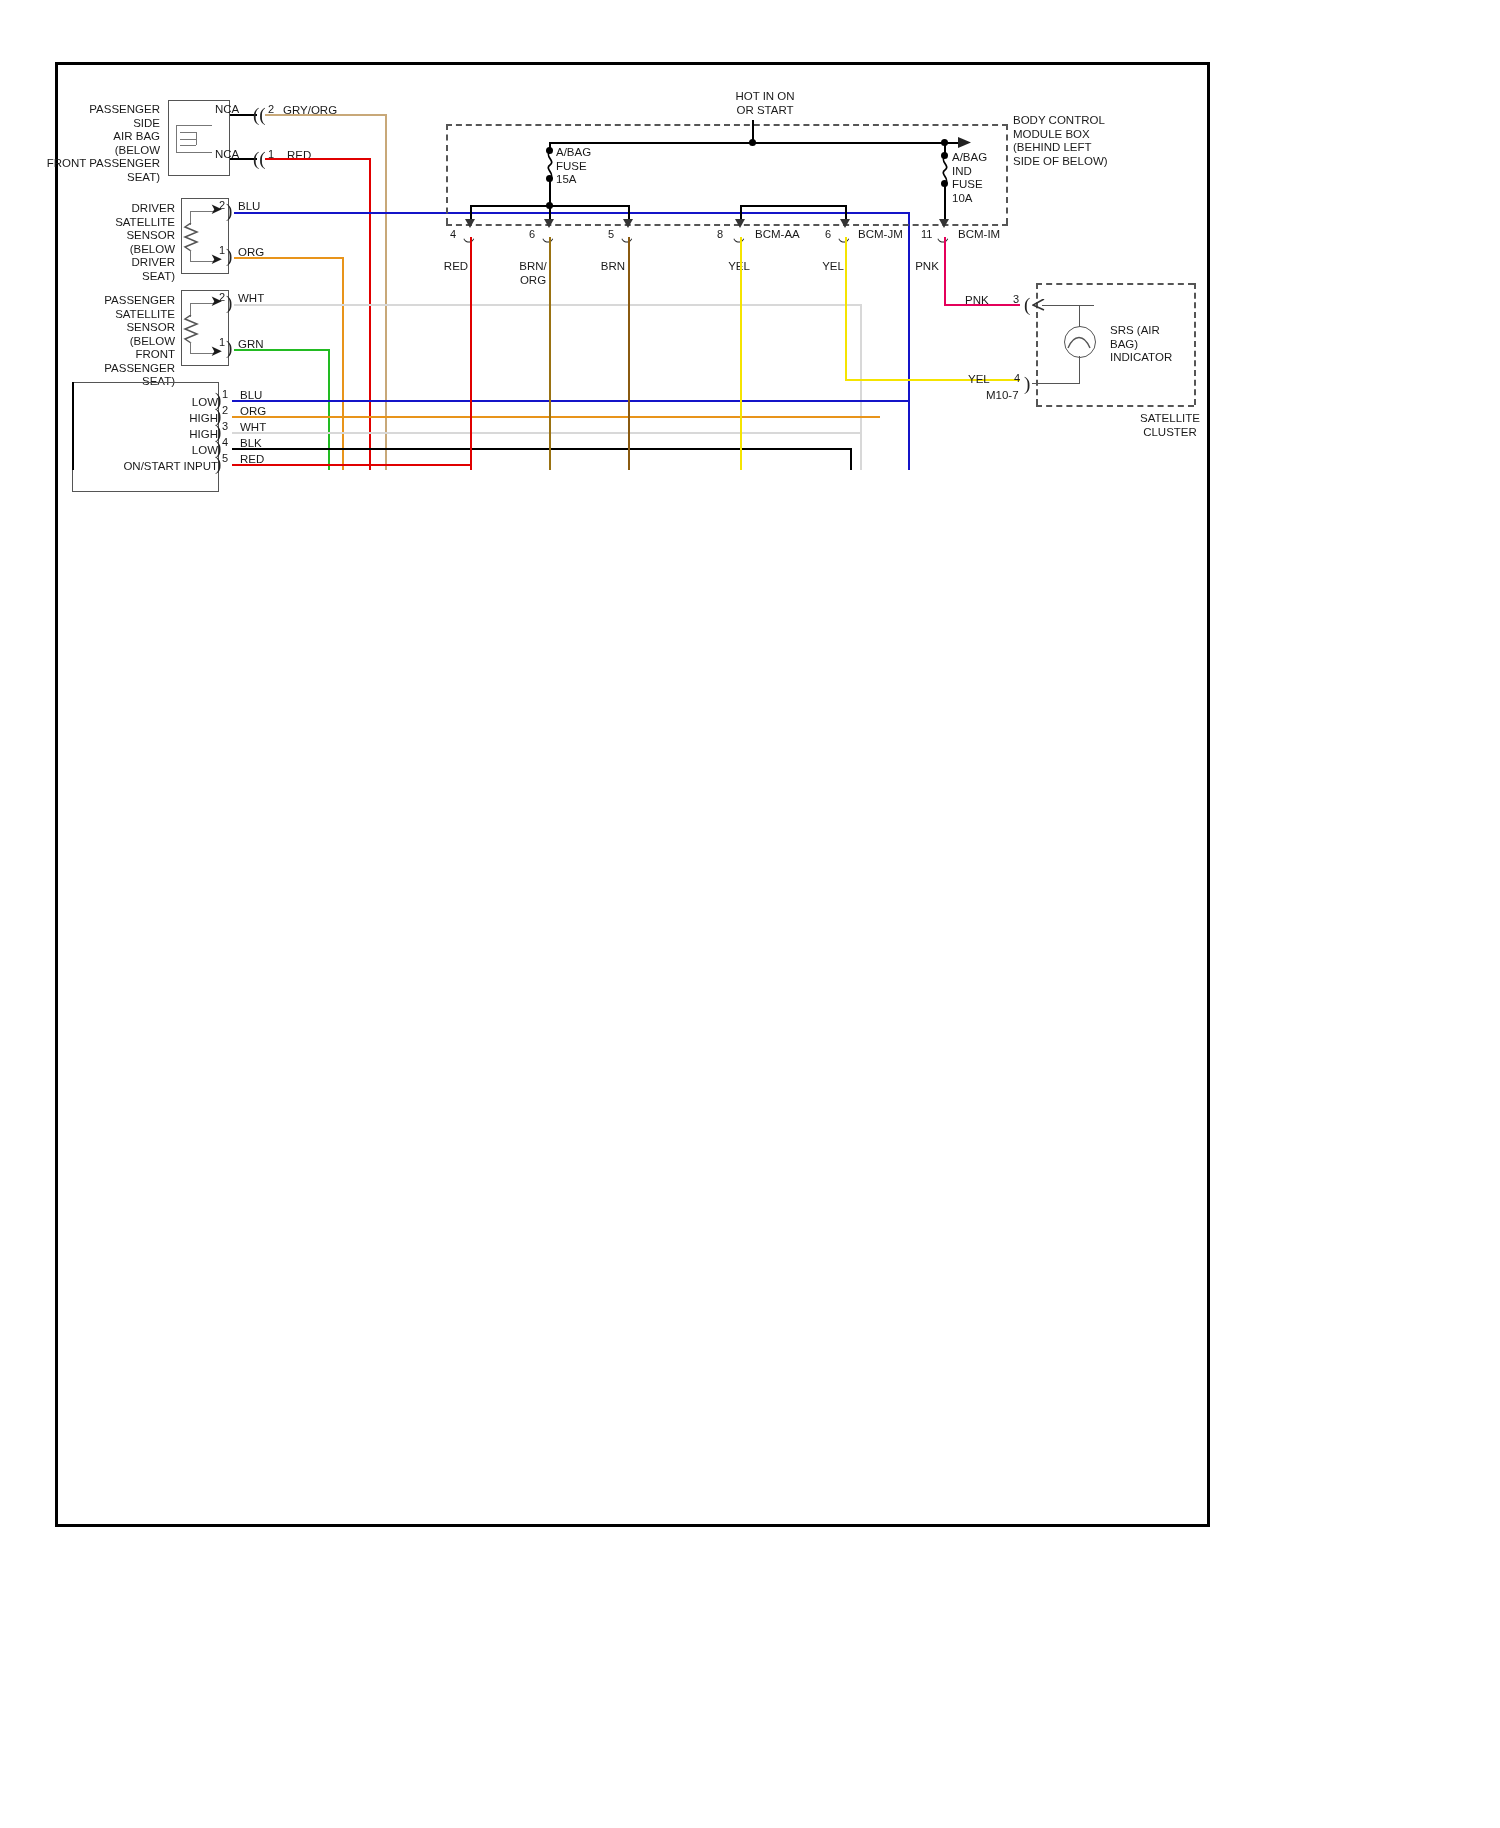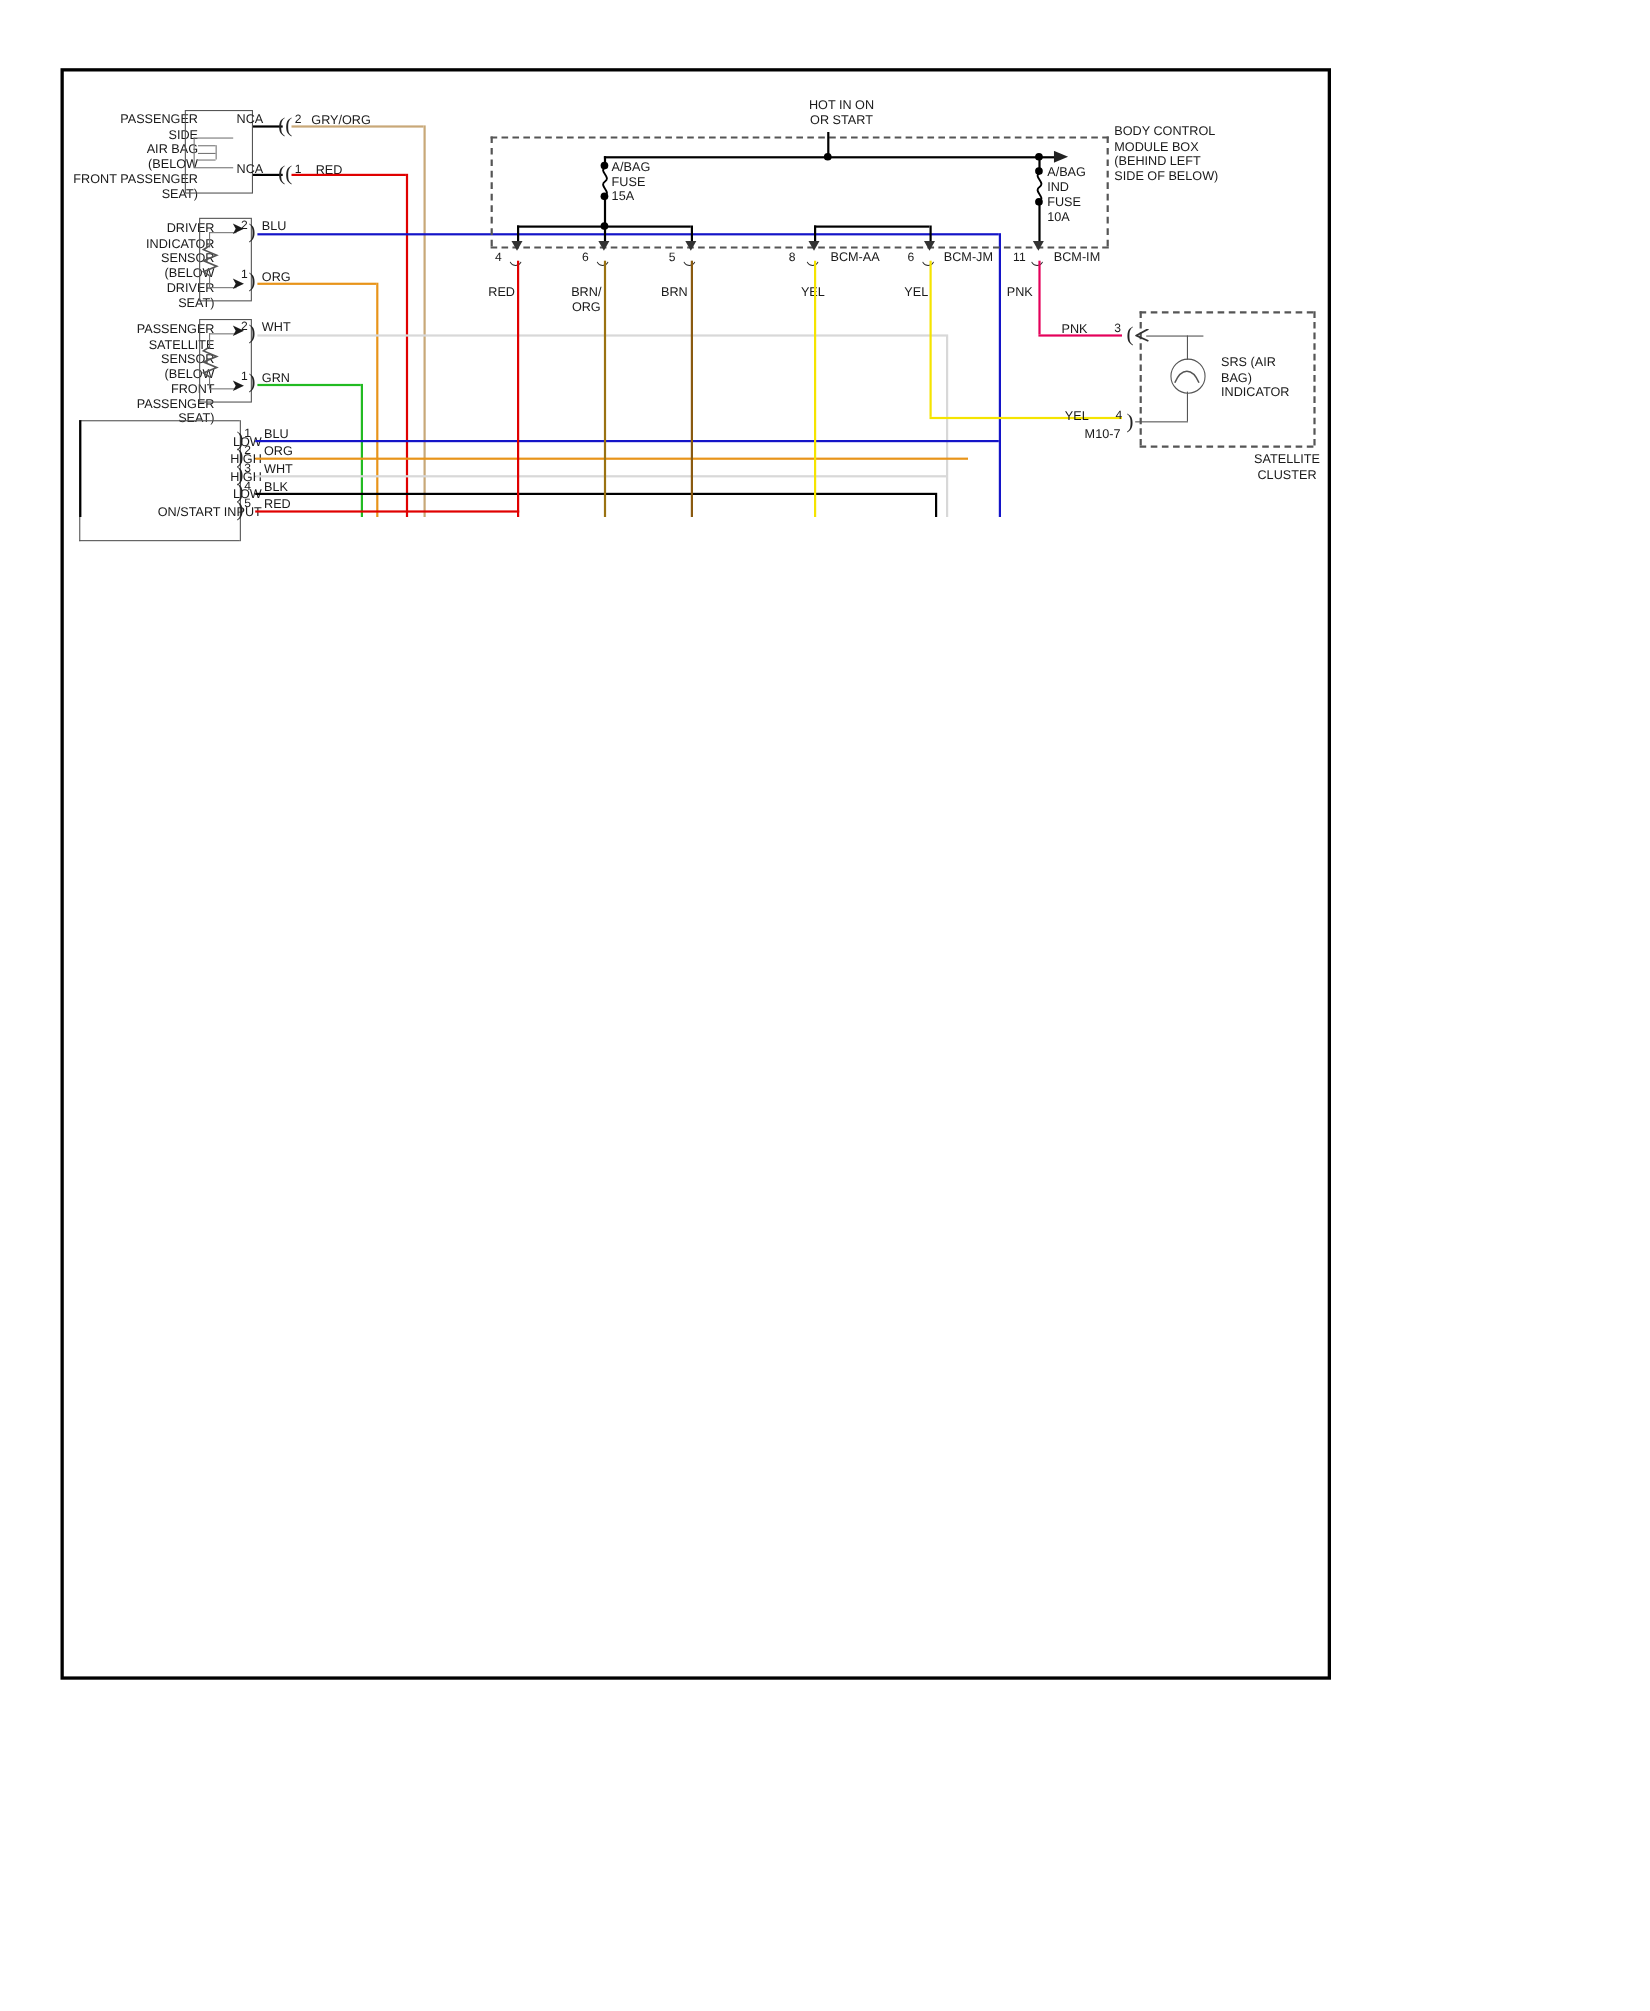--- a/index.html
+++ b/index.html
@@ -14,21 +14,21 @@
   #faded-layer{position:absolute;left:55px;top:470px;width:1155px;height:1057px;
       overflow:hidden;pointer-events:none;}
   .fz{position:absolute;opacity:.13;}
   .fz.box{border:1px solid #444;}
   .fz.h{height:2px;}
   .fz.v{width:2px;}
   .fz.blk{background:#9a9a9a;opacity:.22;}
 
   
   .txt{position:absolute;font-size:11.5px;color:#1a1a1a;line-height:13.5px;white-space:pre;}
-  .txt.r{text-align:right;margin-left:20px;}
+  .txt.r{text-align:right;}
   .txt.c{text-align:center;}
   .box{position:absolute;border:1.6px solid #555;background:transparent;box-sizing:border-box;}
   .hline{position:absolute;height:0;border-top-width:2px;border-top-style:solid;}
   .vline{position:absolute;width:0;border-left-width:2px;border-left-style:solid;}
   .dash-h{position:absolute;height:0;border-top:2px dashed #555;}
   .dash-v{position:absolute;width:0;border-left:2px dashed #555;}
   .dot{position:absolute;width:7px;height:7px;border-radius:50%;background:#000;}
   .num{position:absolute;font-size:11px;color:#1a1a1a;}
 
   
@@ -156,21 +156,21 @@
   <div class="num" style="left:268px;top:148px;">1</div>
   <div class="txt" style="left:287px;top:149px;">RED</div>
 
   <div class="hline w-gry" style="left:265px;top:114px;width:120px;"></div>
   <div class="vline w-gry" style="left:385px;top:114px;height:356px;"></div>
 
   <div class="hline w-red" style="left:265px;top:158px;width:104px;"></div>
   <div class="vline w-red" style="left:369px;top:158px;height:312px;"></div>
 
   <div class="txt r" style="left:20px;top:202px;width:155px;">DRIVER
-INDICATOR
+SATELLITE
 SENSOR
 (BELOW
 DRIVER
 SEAT)</div>
   <div class="box" style="left:181px;top:198px;width:48px;height:76px;"></div>
   <div class="hline w-gre" style="left:190px;top:211px;width:25px;border-top-width:1.4px;"></div>
   <div class="vline w-gre" style="left:190px;top:211px;height:14px;border-left-width:1.4px;"></div>
   <svg style="position:absolute;left:182px;top:223px;" width="18" height="32" viewBox="0 0 18 32">
     <polyline points="9,0 3,4 15,9 3,14 15,19 3,24 9,28" fill="none" stroke="#555" stroke-width="1.5"></polyline>
   </svg>

